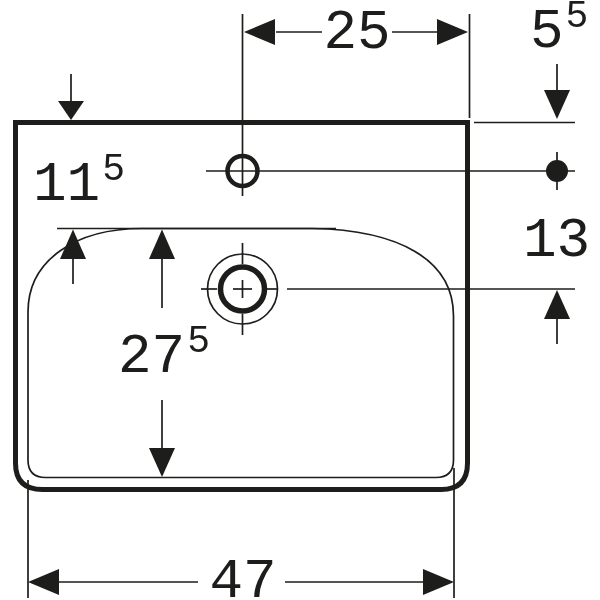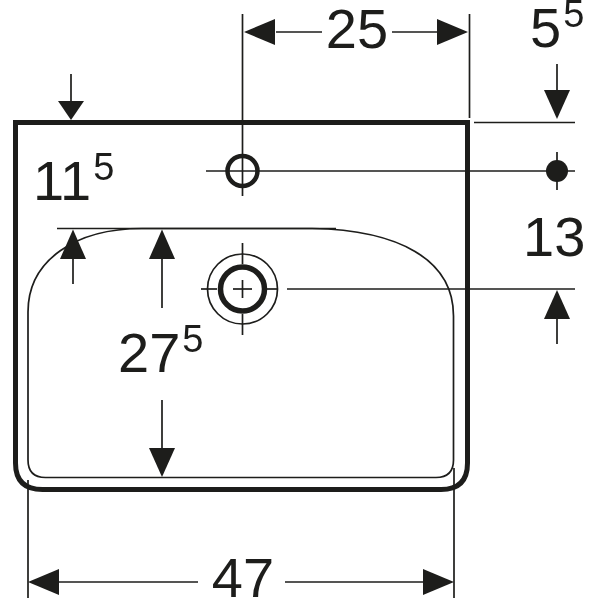--- a/index.html
+++ b/index.html
@@ -1,20 +1,20 @@
 <!DOCTYPE html>
 <html style="--line: #1d1d1b; --bg: #ffffff;"><head>
 <meta charset="utf-8">
 <style>
   html,body{margin:0;padding:0;background:#fff;}
   .canvas{
     position:relative;
     width:600px;height:600px;
     background:var(--bg,#fff);
-    font-family:Liberation Sans, sans-serif;
+    font-family:Liberation Mono, monospace;
   }
   svg{display:block}
   .thick{stroke:var(--line,#1d1d1b);stroke-width:5;fill:none;}
   .mid{stroke:var(--line,#1d1d1b);stroke-width:4.5;fill:none;}
   .ring{stroke:var(--line,#1d1d1b);stroke-width:5.5;fill:none;}
   .thin{stroke:var(--line,#1d1d1b);stroke-width:1.7;fill:none;}
   .arrow{fill:var(--line,#1d1d1b);stroke:none;}
   .dot{fill:var(--line,#1d1d1b);stroke:none;}
   text{fill:var(--line,#1d1d1b);font-size:56px;}
   .sup{font-size:38px;}

